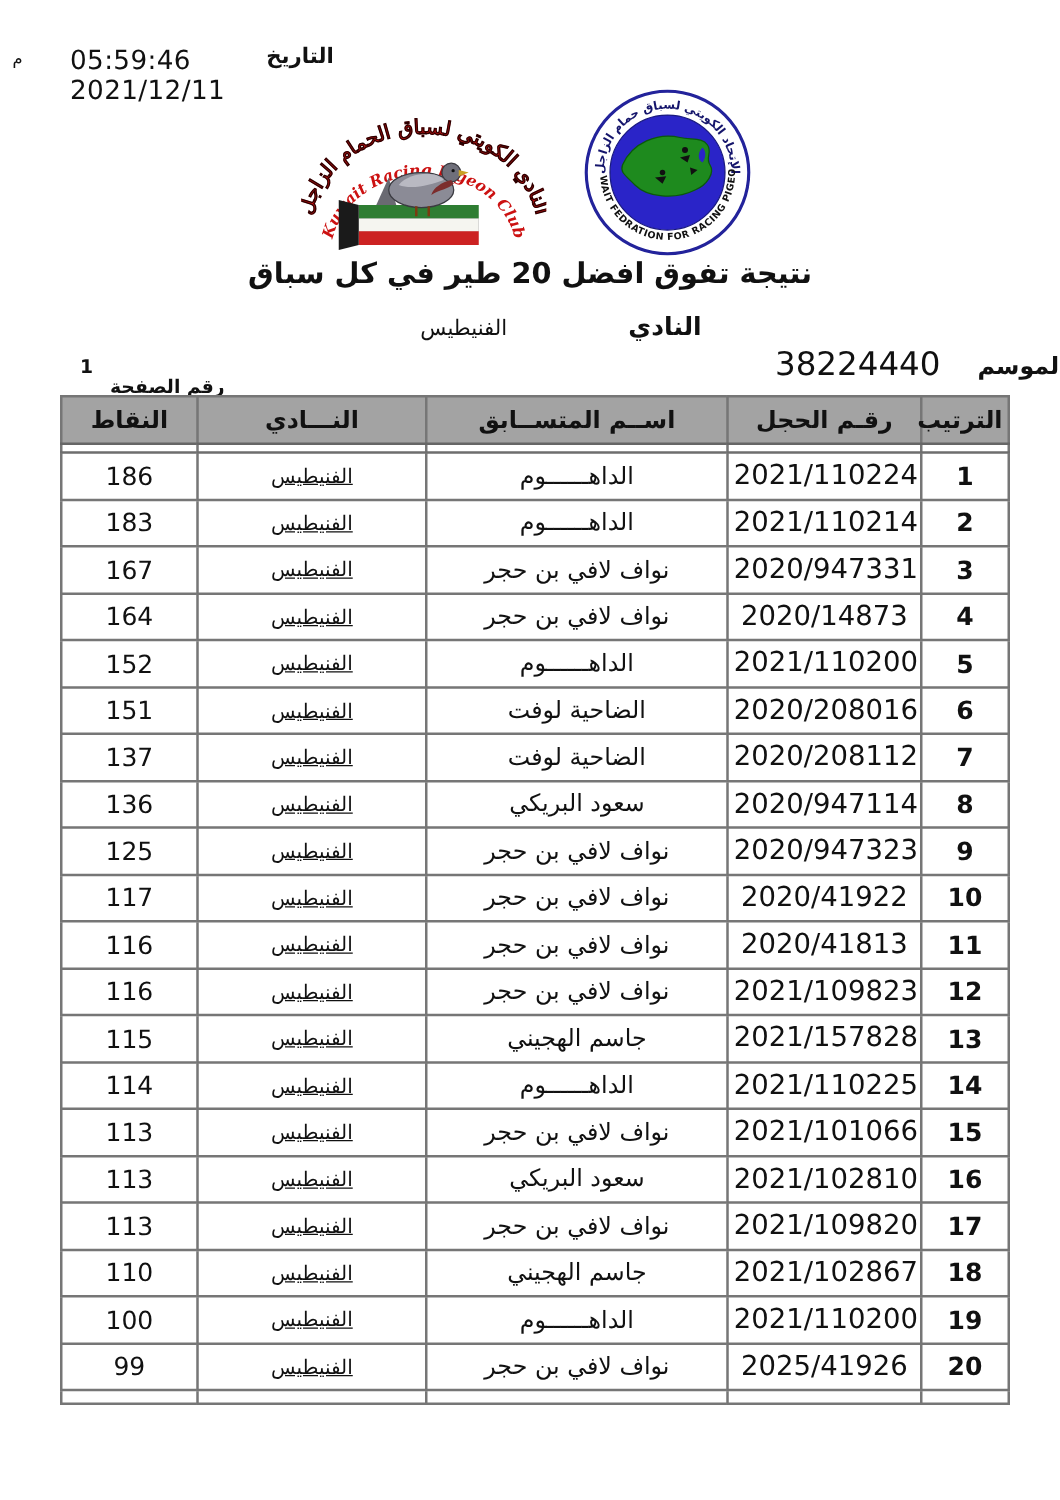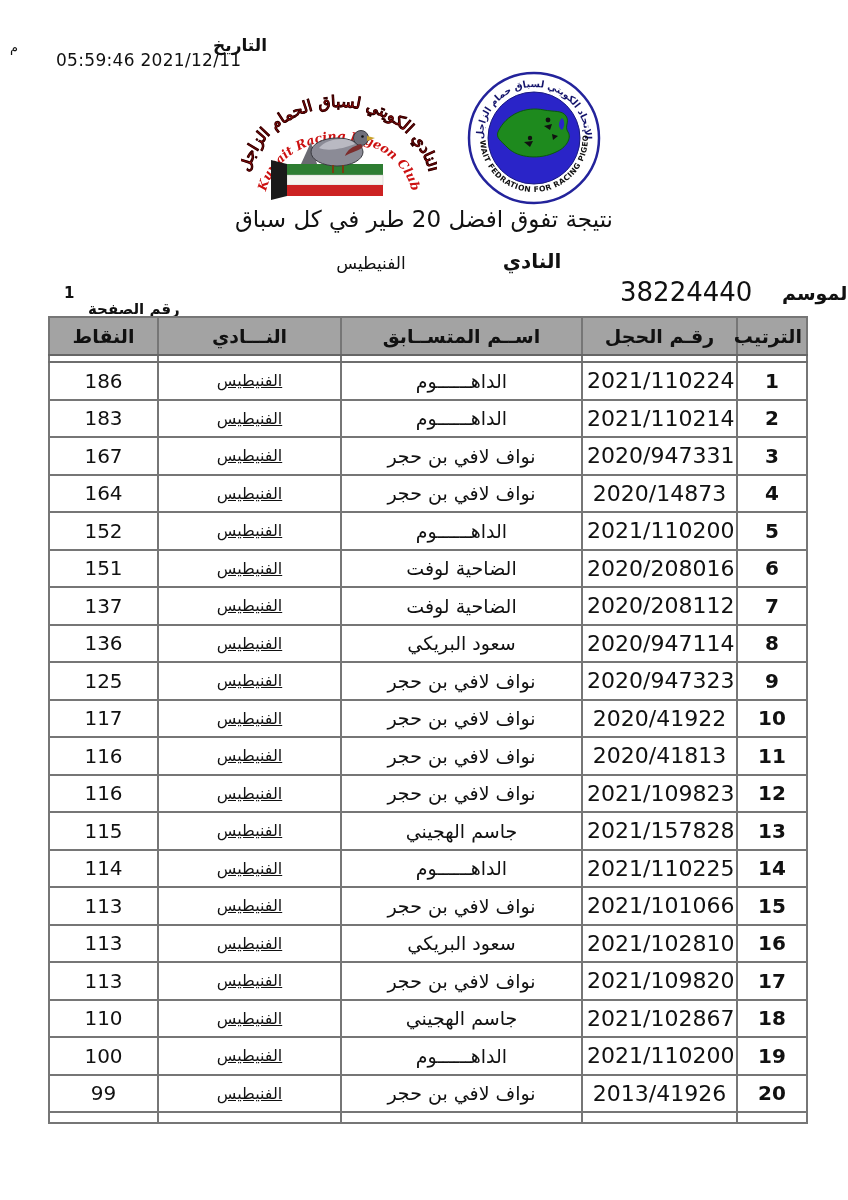--- a/index.html
+++ b/index.html
@@ -4,31 +4,31 @@
 <style>
   html,body { margin:0; padding:0; background:#ffffff; }
   .page {
     position:relative; width:848px; height:1200px; background:#ffffff;
     font-family:"DejaVu Sans", sans-serif; color:#111; overflow:hidden;
   }
 
   
   .date-line { position:absolute; top:34px; left:10px; width:270px; height:26px; }
   .date-line .meridiem { position:absolute; left:0;  top:6px; font-size:13px; }
-  .date-line .datetime { position:absolute; left:46px; top:16px; font-size:17px; letter-spacing:.3px; }
+  .date-line .datetime { position:absolute; left:46px; top:2px; font-size:21px; letter-spacing:.3px; }
   .date-line .label    { position:absolute; left:203px; top:1px; font-size:17px; font-weight:bold; }
 
   
   .club-logo { position:absolute; left:241px; top:72px; width:196px; height:134px; }
   .fed-logo  { position:absolute; left:466px; top:70px; width:136px; height:136px; }
 
   
   .doc-title {
     position:absolute; top:206px; left:0; width:848px; text-align:center;
-    font-size:23px; font-weight:normal; direction:rtl;
+    font-size:23px; font-weight:bold; direction:rtl;
   }
   .club-label  { position:absolute; top:249px; left:502px; width:60px; font-size:20px; font-weight:bold; text-align:center; }
   .club-value  { position:absolute; top:253px; left:336px; width:70px; font-size:17px; text-align:center; }
   .season-label{ position:absolute; top:282px; left:750px; width:64px; font-size:19px; font-weight:bold; text-align:center;margin-left:32px; }
   .season-value{ position:absolute; top:277px; left:620px; width:102px; font-size:26px; text-align:center; }
   .page-label  { position:absolute; top:300px; left:88px;  font-size:15px; font-weight:bold; }
   .page-value  { position:absolute; top:284px; left:64px;  font-size:15px; font-weight:bold; }
 
   
   .results-table {
@@ -278,21 +278,21 @@
         </tr>
         <tr>
           <td class="cell-rank">19</td>
           <td class="cell-ring">2021/110200</td>
           <td class="cell-name">الداهــــــوم</td>
           <td class="cell-club">الفنيطيس</td>
           <td class="cell-points">100</td>
         </tr>
         <tr>
           <td class="cell-rank">20</td>
-          <td class="cell-ring">2013/41926</td>
+          <td class="cell-ring">2025/41926</td>
           <td class="cell-name">نواف لافي بن حجر</td>
           <td class="cell-club">الفنيطيس</td>
           <td class="cell-points">99</td>
         </tr>
       </tbody>
     <tfoot>
       <tr class="spacer-end">
         <td></td>
           <td></td>
           <td></td>

